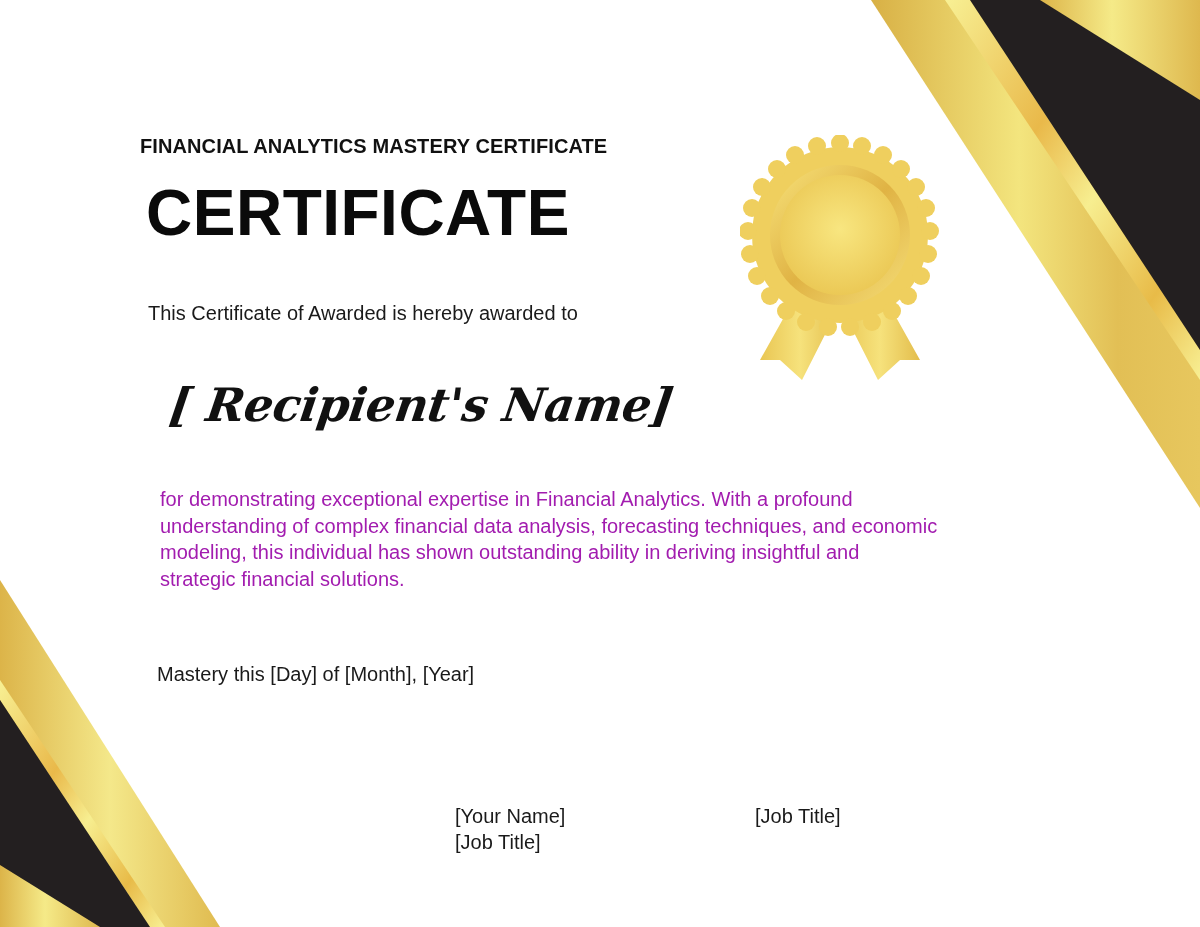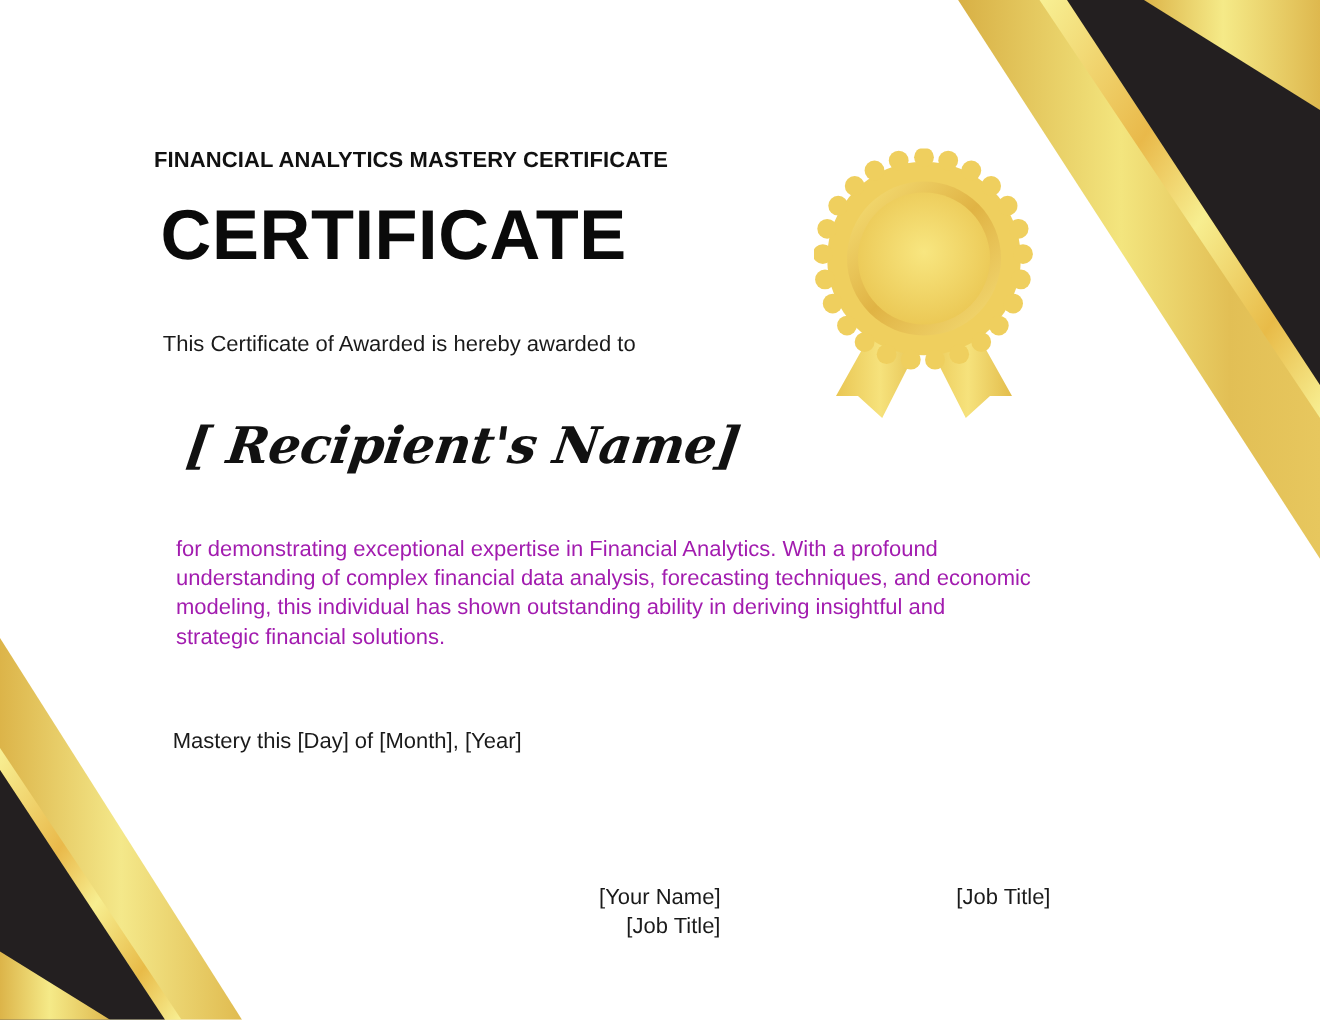--- a/index.html
+++ b/index.html
@@ -76,21 +76,21 @@
       position: absolute;
       left: 157px;
       top: 663px;
       font-size: 20px;
       color: #1a1a1a;
       white-space: nowrap;
     }
     .signer {
       position: absolute;
       top: 803px;
-      text-align: right;
+      text-align: left;
       font-size: 20px;
       line-height: 26px;
       color: #1a1a1a;
       white-space: nowrap;
     }
     .signer.left { left: 455px; width: 200px; }
     .signer.right { left: 755px; width: 200px; }
     .seal {
       position: absolute;
       left: 740px;

